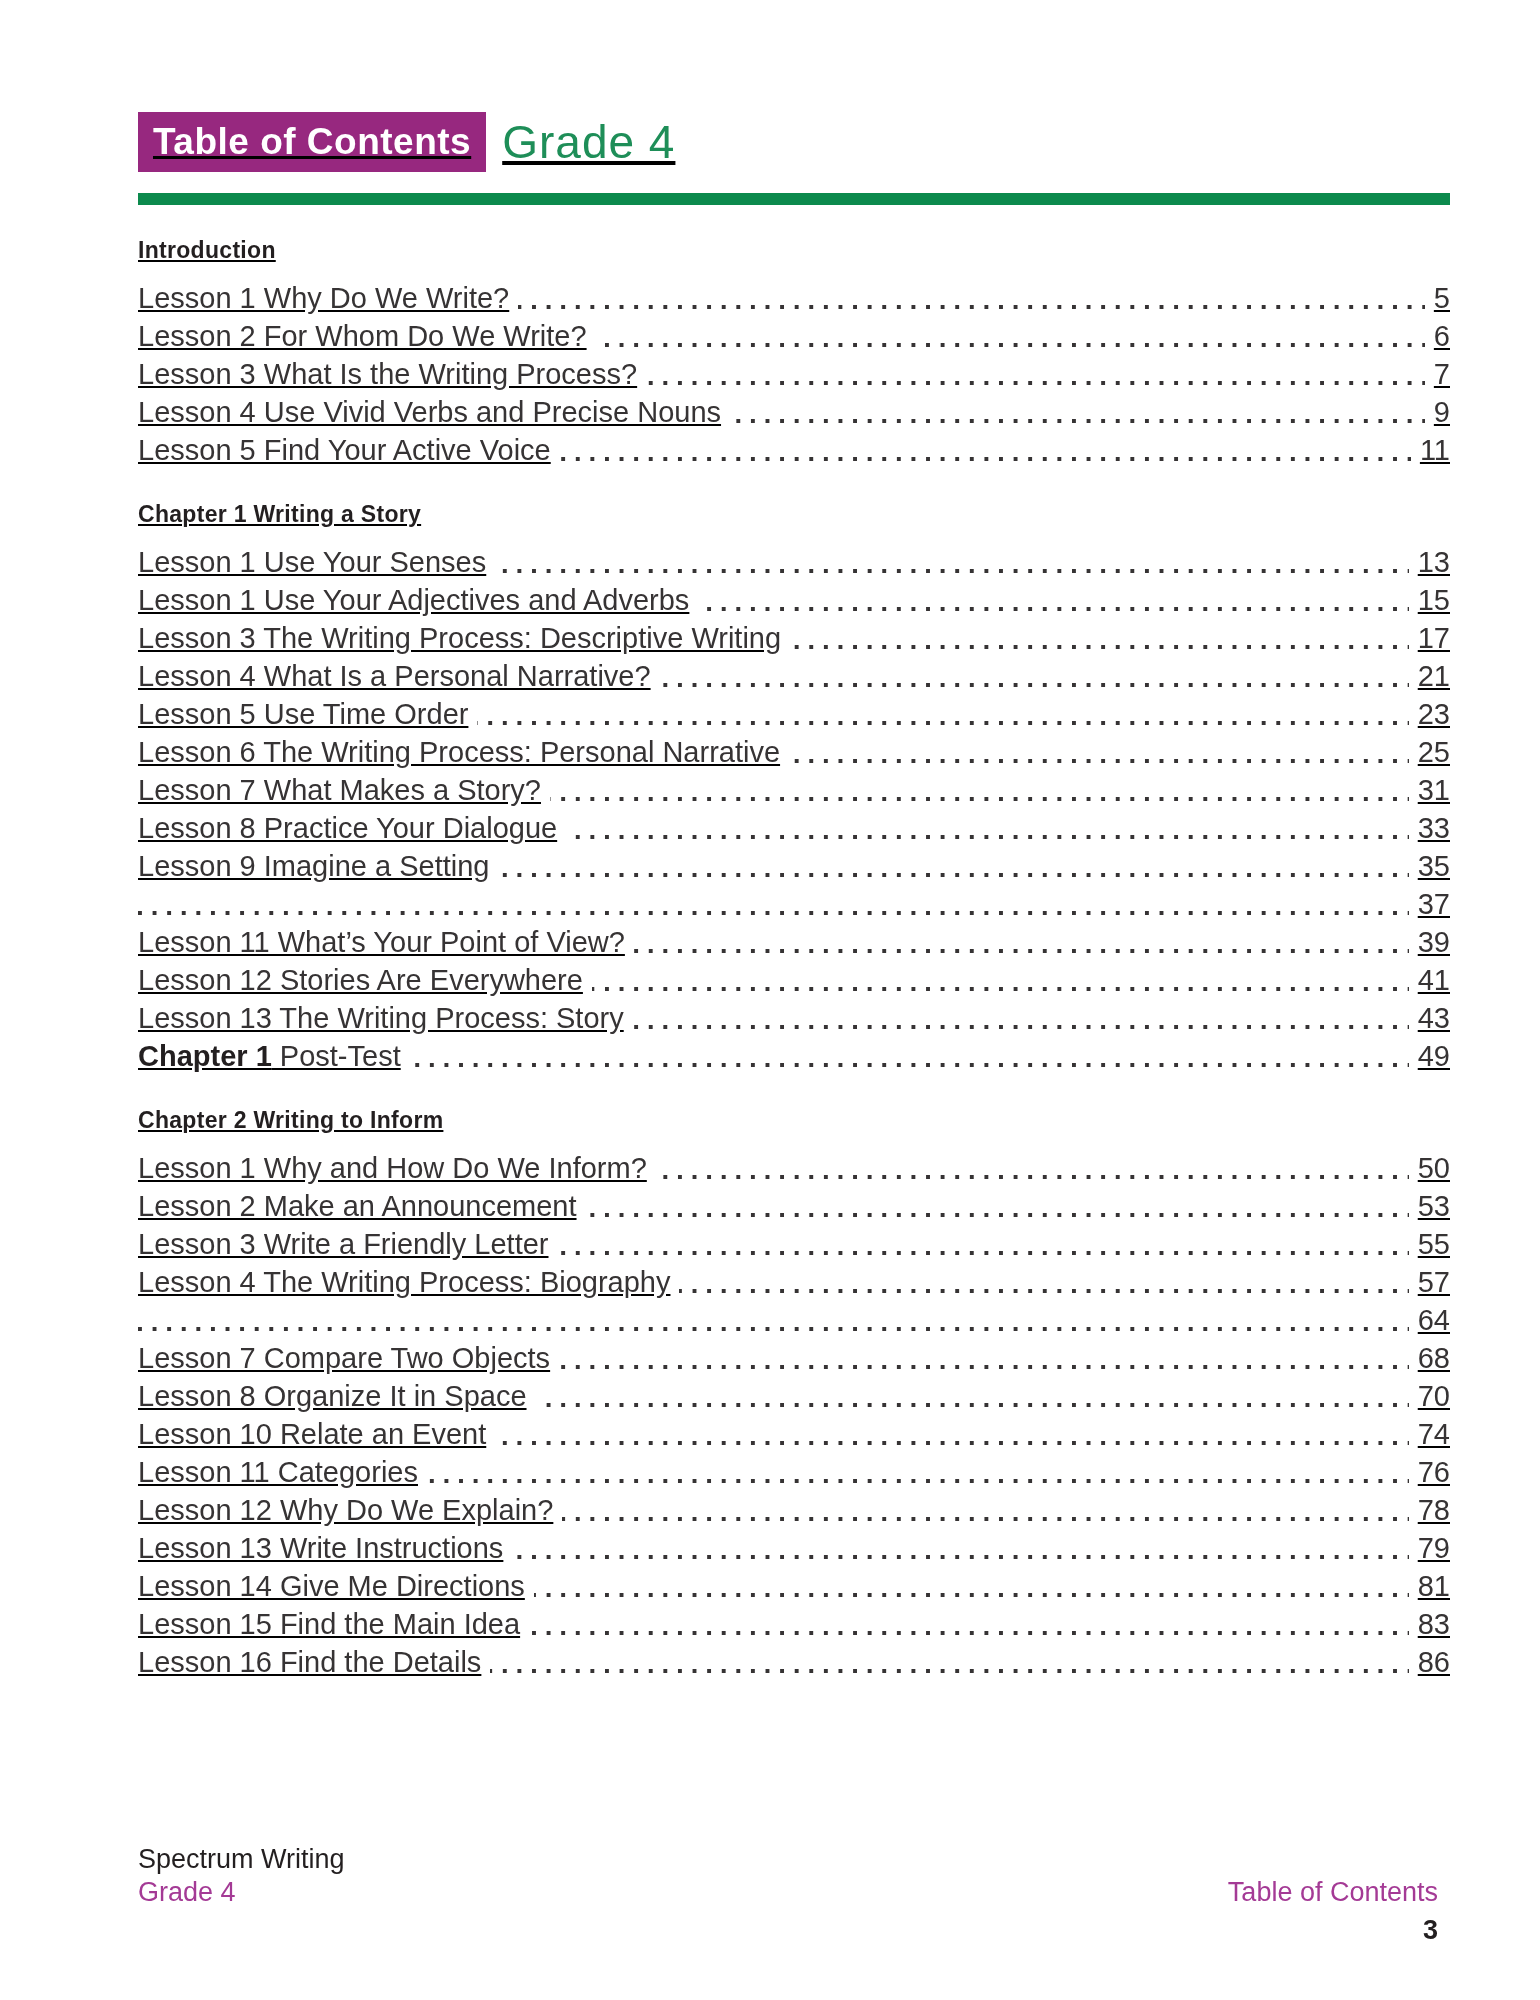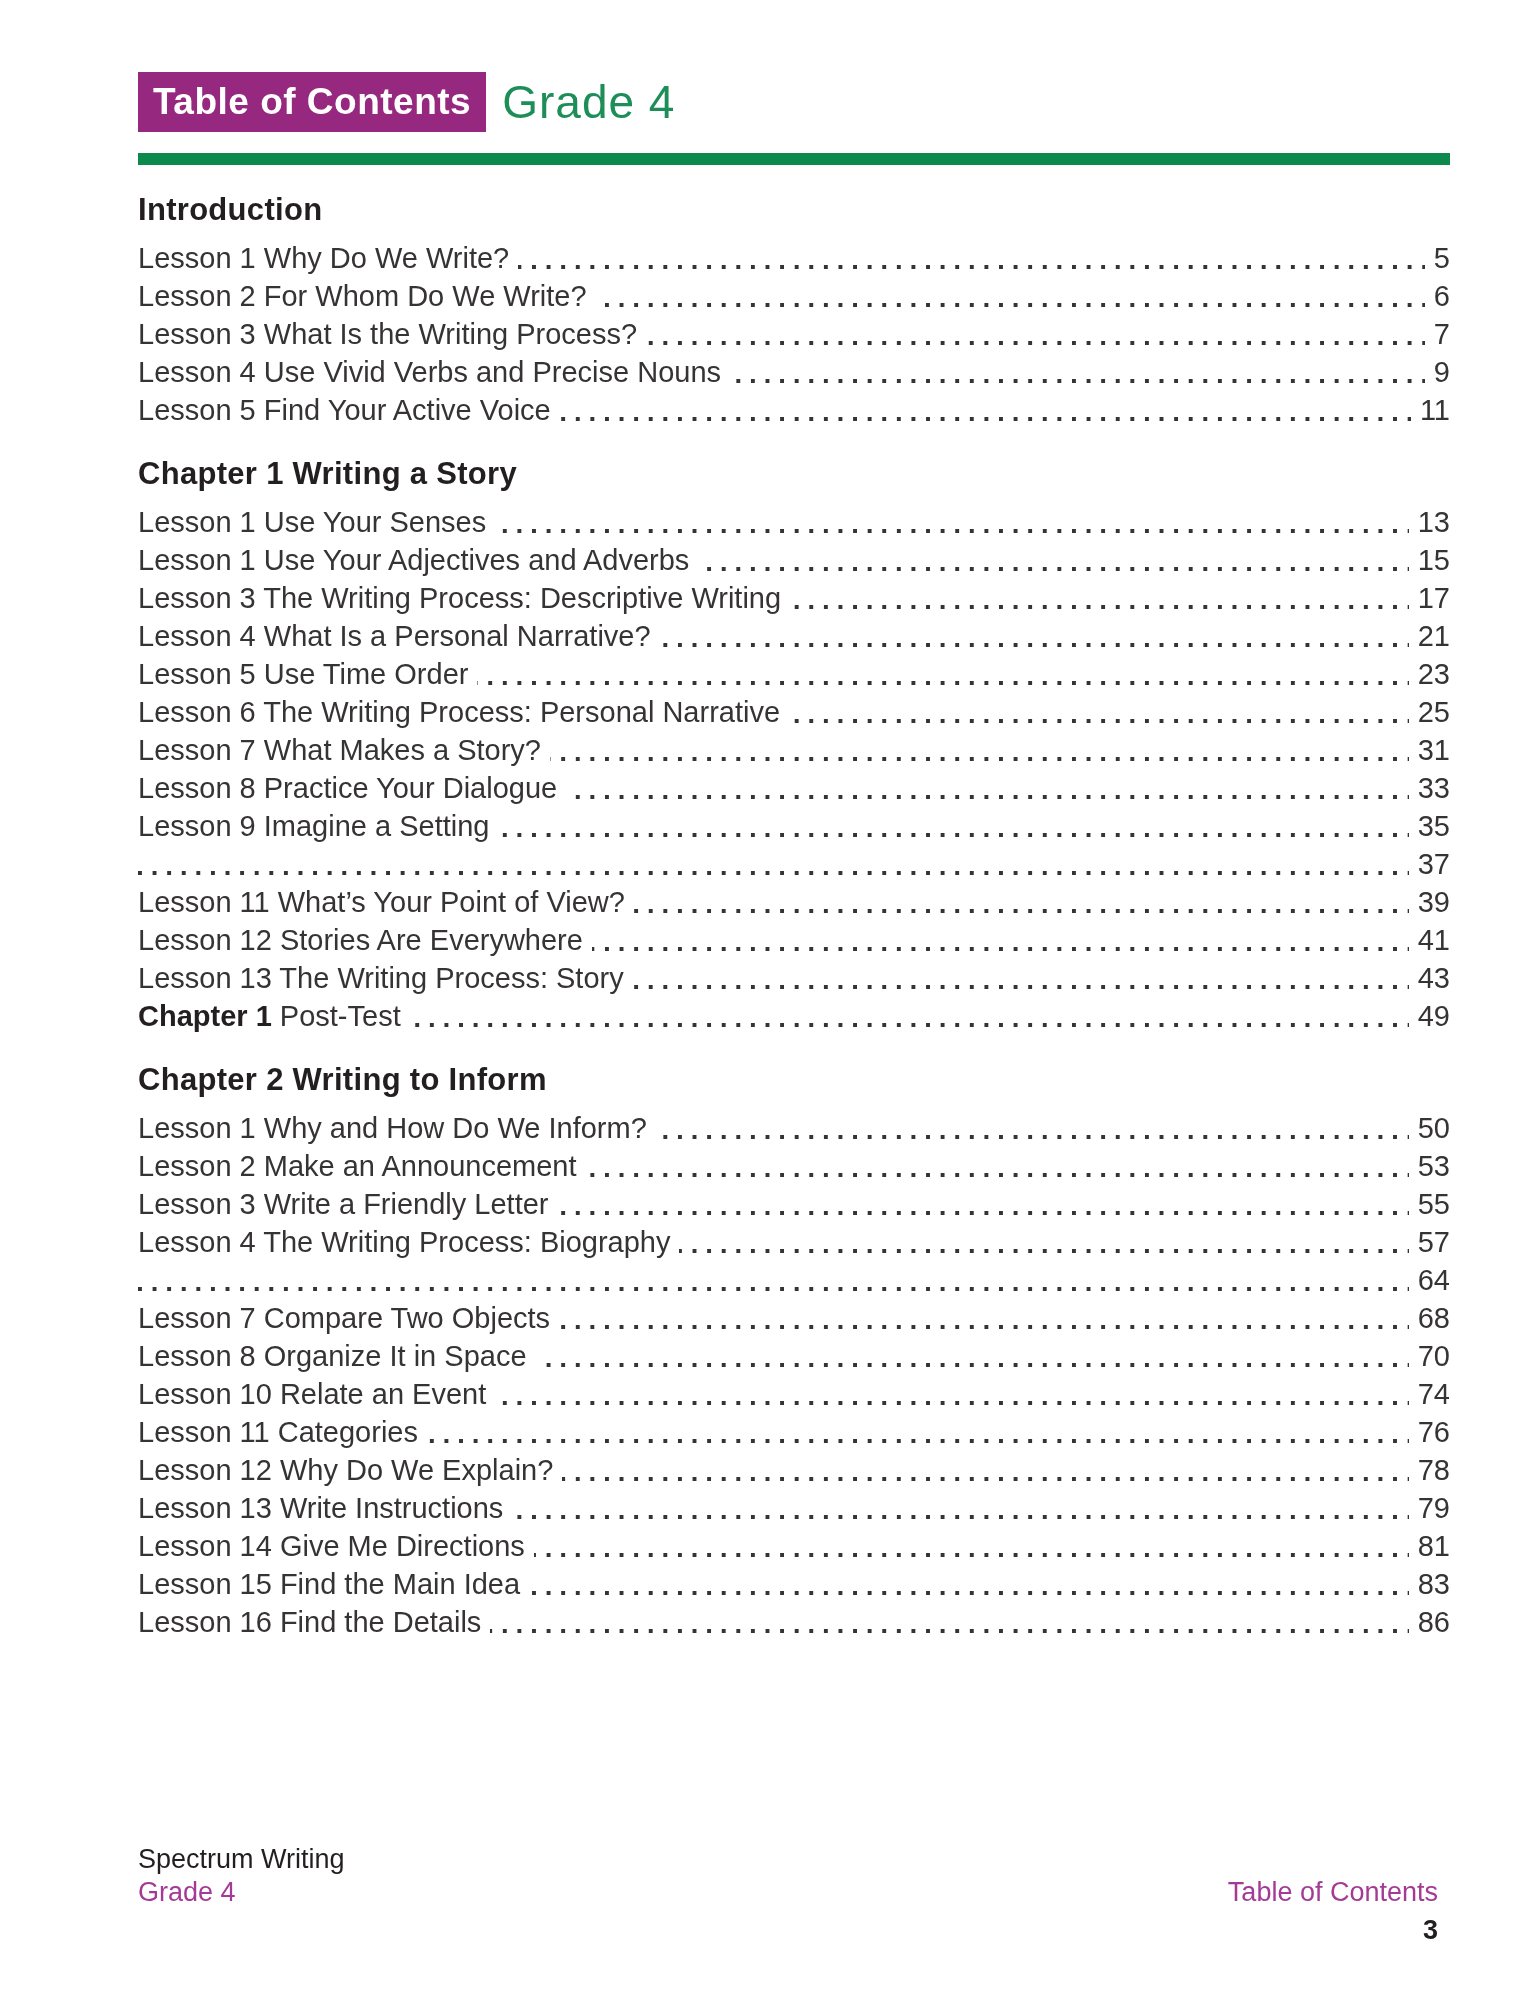--- a/index.html
+++ b/index.html
@@ -2,33 +2,33 @@
 <html style="--purple: #97287F; --footer-purple: #A43A95; --green-rule: #0C8A4D; --green-text: #1E8E58; --heading-ink: #231F20; --body-ink: #363334;"><head>
 <meta charset="utf-8">
 <style>
   :root{
     --purple:#97287F; --footer-purple:#A43A95; --green-rule:#0C8A4D; --green-text:#1E8E58;
     --heading-ink:#231F20; --body-ink:#363334; --paper:#FFFFFF;
   }
   *{box-sizing:border-box; margin:0; padding:0;}
   html,body{background:#fff;}
   body{font-family:"Liberation Sans", sans-serif; width:1540px; height:2000px; position:relative; overflow:hidden;}
-  .page{position:absolute; inset:0; background:var(--paper); padding:72px 90px 0 138px;}
+  .page{position:absolute; inset:0; background:var(--paper); padding:112px 90px 0 138px;text-decoration:underline;}
 
   
   .page-header{display:flex; align-items:center; gap:16px;}
   .title-box{display:inline-block; background:var(--purple); color:#fff; font-weight:700;
              font-size:37px; line-height:1; padding:11px 15px 12px 15px; letter-spacing:.5px;}
   .grade{color:var(--green-text); font-size:46px; font-weight:400; letter-spacing:1px;}
   .rule{height:12px; background:var(--green-rule); margin-top:21px; width:100%;}
 
   
   main{display:block;}
   .toc-section{margin-top:26px;}
-  .section-heading{color:var(--heading-ink); font-size:31px; font-weight:700; letter-spacing:.3px; line-height:38px;}
+  .section-heading{color:var(--heading-ink); font-size:23px; font-weight:700; letter-spacing:.3px; line-height:38px;}
   .rows{margin-top:10px;}
   .toc-row{display:flex; align-items:baseline; line-height:38px; font-size:29px; color:var(--body-ink);
            background-image:linear-gradient(to right, var(--body-ink) 0 3.6px, transparent 3.6px);
            background-size:14.6px 4.2px; background-repeat:repeat-x; background-position:0 calc(100% - 8px);}
   .entry-title{background:var(--paper); padding-right:9px; white-space:nowrap;}
   .entry-title b{font-weight:700; color:var(--heading-ink);}
   .entry-page{margin-left:auto; background:var(--paper); padding-left:9px; white-space:nowrap;}
 
   
   .page-footer{position:absolute; left:138px; right:102px; top:1843px; display:flex; justify-content:space-between; align-items:flex-start;}

